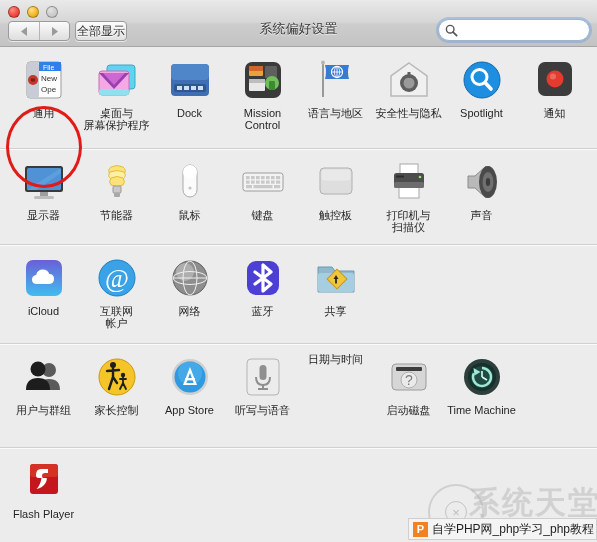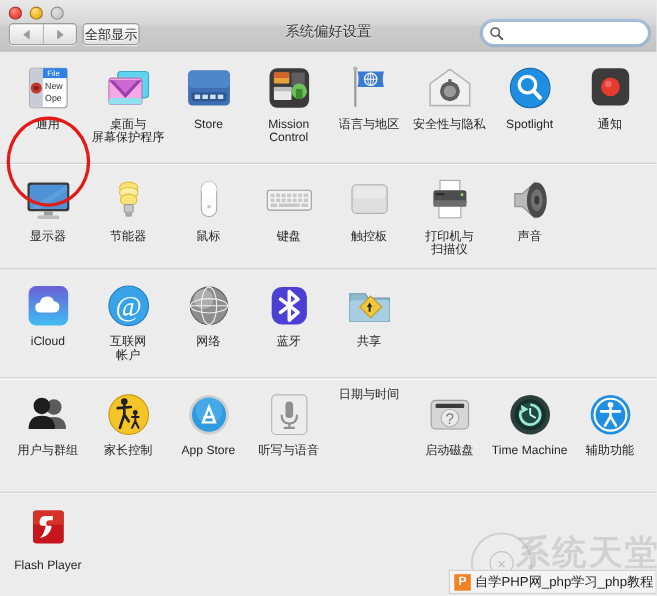--- a/index.html
+++ b/index.html
@@ -245,21 +245,21 @@
               <rect x="3" y="5" width="38" height="32" rx="4" fill="#3e6fb5"></rect>
               <rect x="3" y="5" width="38" height="16" rx="4" fill="#4f85c9"></rect>
               <rect x="6" y="25" width="32" height="8" rx="2" fill="#2e5792"></rect>
               <rect x="9" y="27" width="5" height="4" fill="#cfe0f5"></rect>
               <rect x="16" y="27" width="5" height="4" fill="#cfe0f5"></rect>
               <rect x="23" y="27" width="5" height="4" fill="#cfe0f5"></rect>
               <rect x="30" y="27" width="5" height="4" fill="#cfe0f5"></rect>
             </svg>
           </div>
           <div class="lbl">
-            <span>Store</span>
+            <span>Dock</span>
           </div>
         </div>
 
         <div class="pref">
           <div class="icon-box">
             <svg width="44" height="42" viewBox="0 0 44 42">
               <rect x="4" y="3" width="36" height="36" rx="7" fill="#3a3a3a"></rect>
               <rect x="8" y="7" width="14" height="10" rx="1" fill="#e8a23a"></rect>
               <rect x="8" y="7" width="14" height="5" rx="1" fill="#d3652c"></rect>
               <rect x="24" y="7" width="12" height="12" rx="1" fill="#5f5f5f"></rect>
@@ -631,33 +631,20 @@
               <polygon points="13.5,12 14.5,19.5 20.5,16" fill="#9fe8d6"></polygon>
               <line x1="22" y1="21" x2="22" y2="15" stroke="#d6fff2" stroke-width="1.6"></line>
               <line x1="22" y1="21" x2="27" y2="24" stroke="#d6fff2" stroke-width="1.6"></line>
             </svg>
           </div>
           <div class="lbl">
             <span>Time Machine</span>
           </div>
         </div>
 
-        <div class="pref">
-          <div class="icon-box">
-            <svg width="44" height="42" viewBox="0 0 44 42">
-              <circle cx="22" cy="21" r="18" fill="#1f8fe3"></circle>
-              <circle cx="22" cy="21" r="14.5" fill="none" stroke="#fff" stroke-width="2"></circle>
-              <circle cx="22" cy="12" r="2.6" fill="#fff"></circle>
-              <path d="M22 15.5 v7 M13.5 18 h17 M22 22.5 L17 31 M22 22.5 L27 31" stroke="#fff" stroke-width="2.4" fill="none" stroke-linecap="round"></path>
-            </svg>
-          </div>
-          <div class="lbl">
-            <span>辅助功能</span>
-          </div>
-        </div>
 
       </div>
     </div>
 
     <div class="row" style="height:102px;border-bottom:none;">
       <div class="row-inner">
         <div class="pref">
           <div class="icon-box">
             <svg width="44" height="42" viewBox="0 0 44 42">
               <rect x="8" y="4" width="28" height="30" rx="3" fill="#c4161c"></rect>

